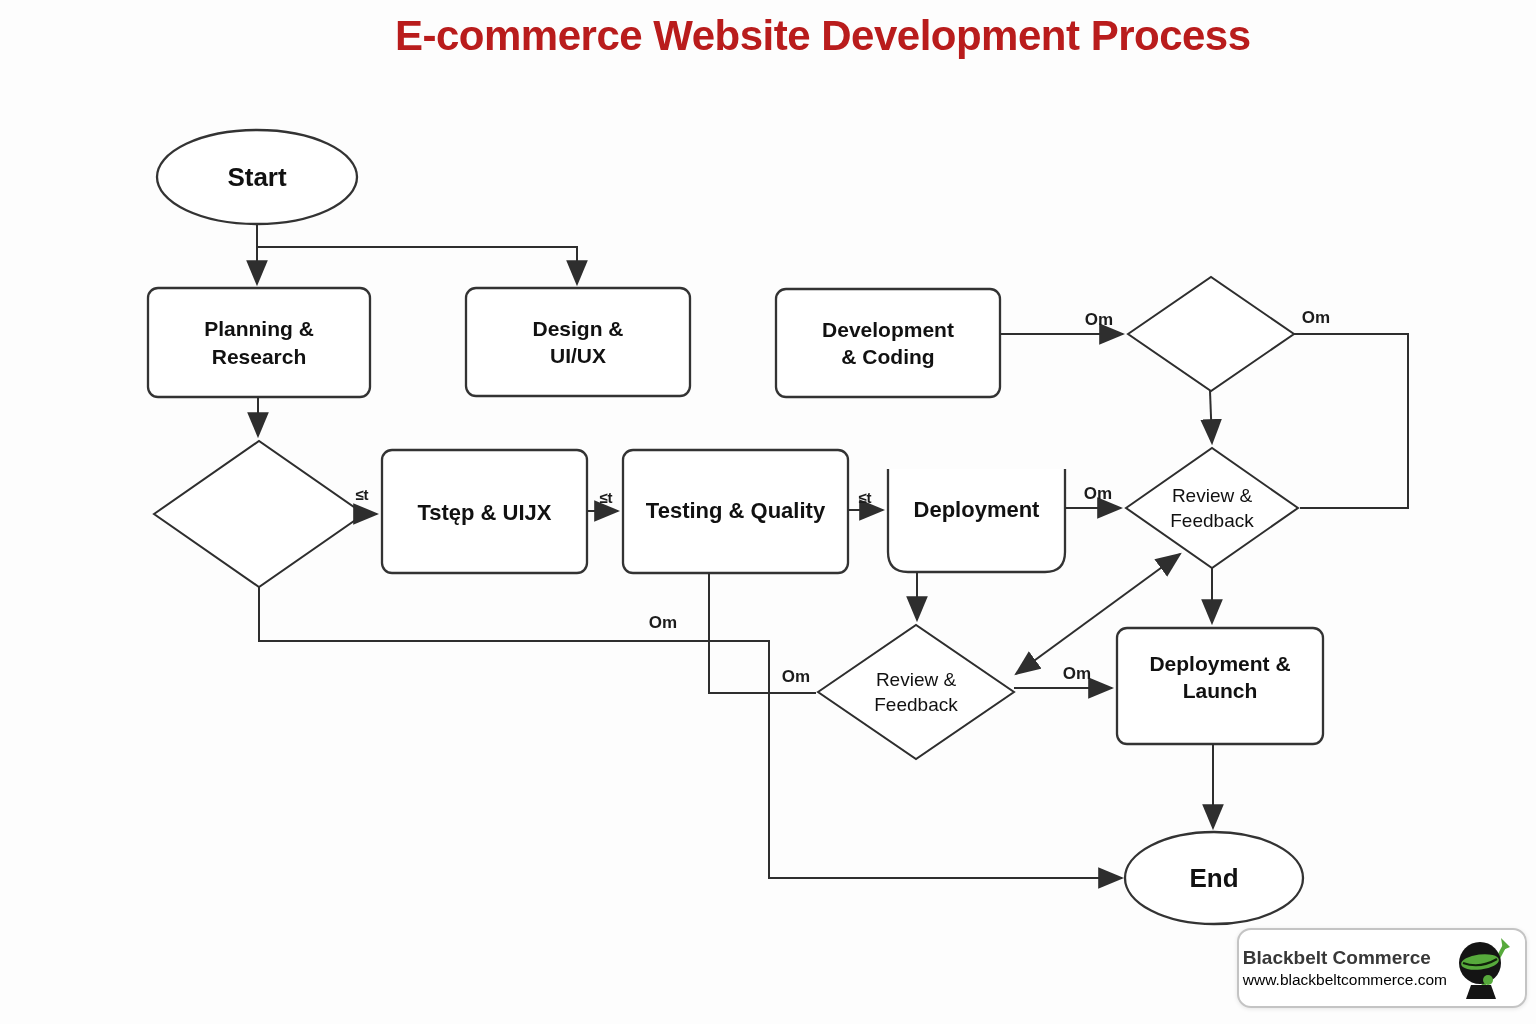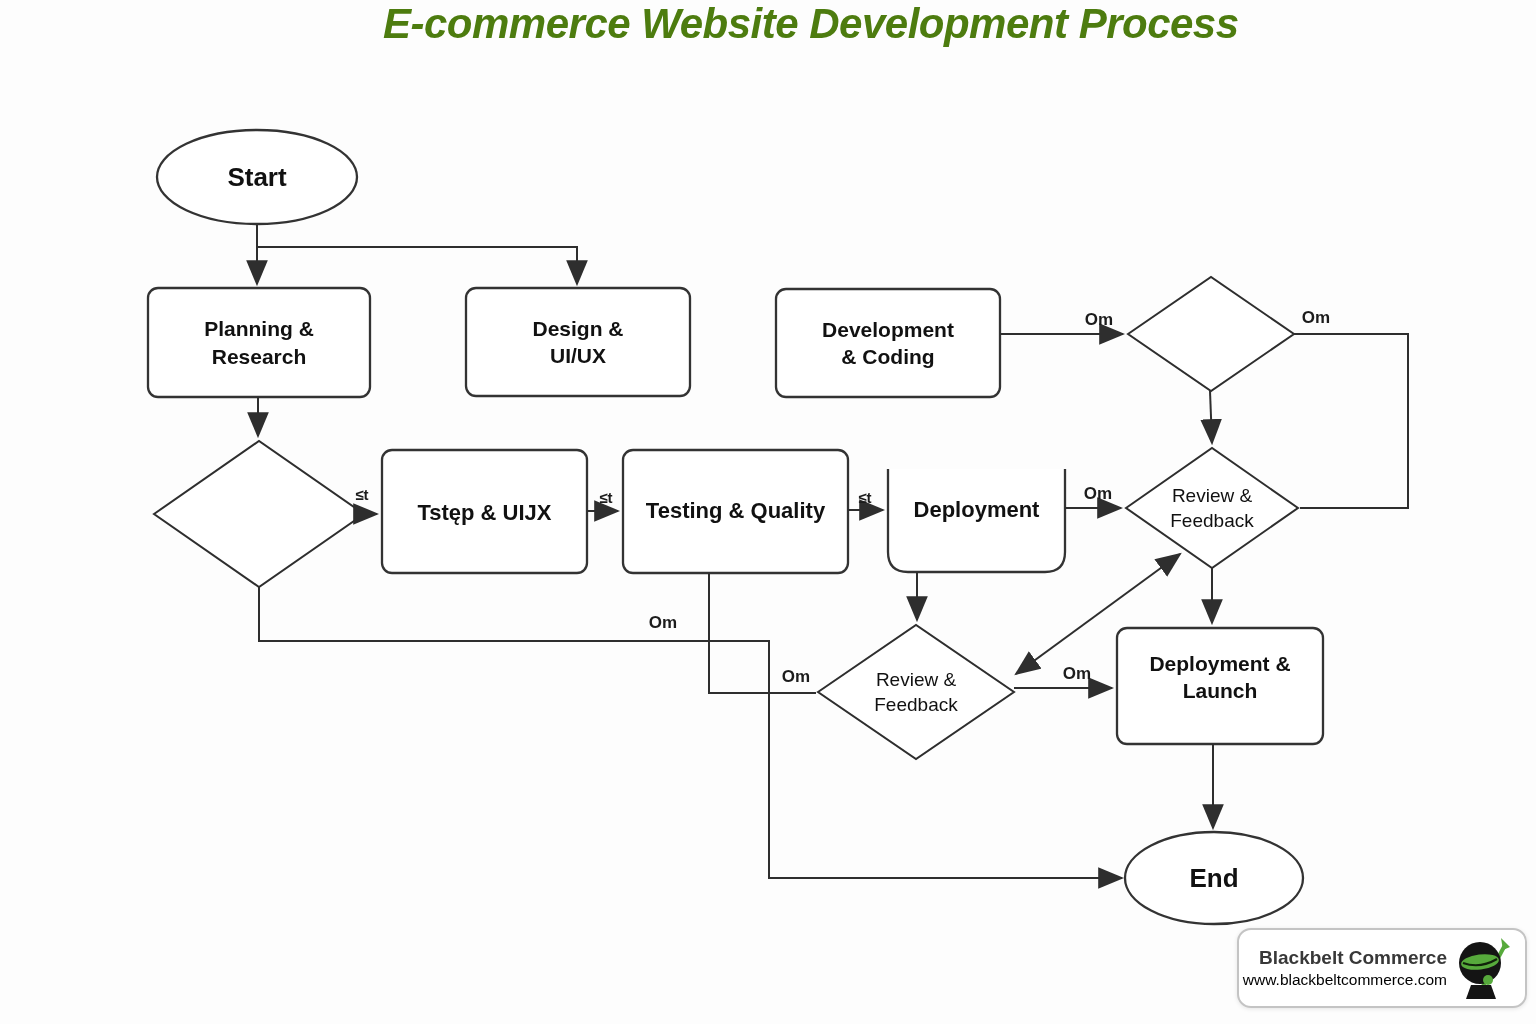--- a/index.html
+++ b/index.html
@@ -1,37 +1,37 @@
 <!DOCTYPE html>
 <html><head>
 <meta charset="utf-8">
 <style>
   html,body{margin:0;padding:0;background:#ffffff;}
   #canvas{
     position:relative;width:1536px;height:1024px;background:#fdfdfd;overflow:hidden;
     font-family:"Liberation Sans","DejaVu Sans",sans-serif;
   }
   #page-title{
-    position:absolute;left:383px;top:0px;margin:0;
-    font-size:42px;font-weight:bold;color:#4d7c0f;letter-spacing:-0.5px;white-space:nowrap;font-style:italic;
+    position:absolute;left:383px;top:0px;margin:12px;
+    font-size:42px;font-weight:bold;color:#b91c1c;letter-spacing:-0.5px;white-space:nowrap;
   }
   #diagram{position:absolute;left:0;top:0;}
   .node-shape{fill:#ffffff;stroke:#333333;stroke-width:2.3px;}
   .diamond-shape{fill:#ffffff;stroke:#2e2e2e;stroke-width:2px;}
   .edge{fill:none;stroke:#2e2e2e;stroke-width:2px;}
   .node-label{fill:#111111;text-anchor:middle;}
   .edge-label{fill:#1c1c1c;text-anchor:middle;font-weight:600;}
   #logo-badge{
     position:absolute;left:1237px;top:928px;width:290px;height:80px;
     background:#ffffff;border:2px solid #c4c4c4;border-radius:14px;
     box-shadow:0 1px 4px rgba(0,0,0,0.10);
     display:flex;align-items:center;justify-content:flex-end;box-sizing:border-box;
     padding-right:14px;
   }
-  .logo-text{text-align:right;margin-right:10px;}
+  .logo-text{text-align:left;margin-right:10px;}
   .logo-name{font-size:19px;font-weight:bold;color:#383838;line-height:1.25;}
   .logo-url{font-size:15.5px;color:#000000;line-height:1.25;}
 </style>
 </head>
 <body>
 
 <div id="canvas">
 
   <h1 id="page-title">E-commerce Website Development Process</h1>
 

